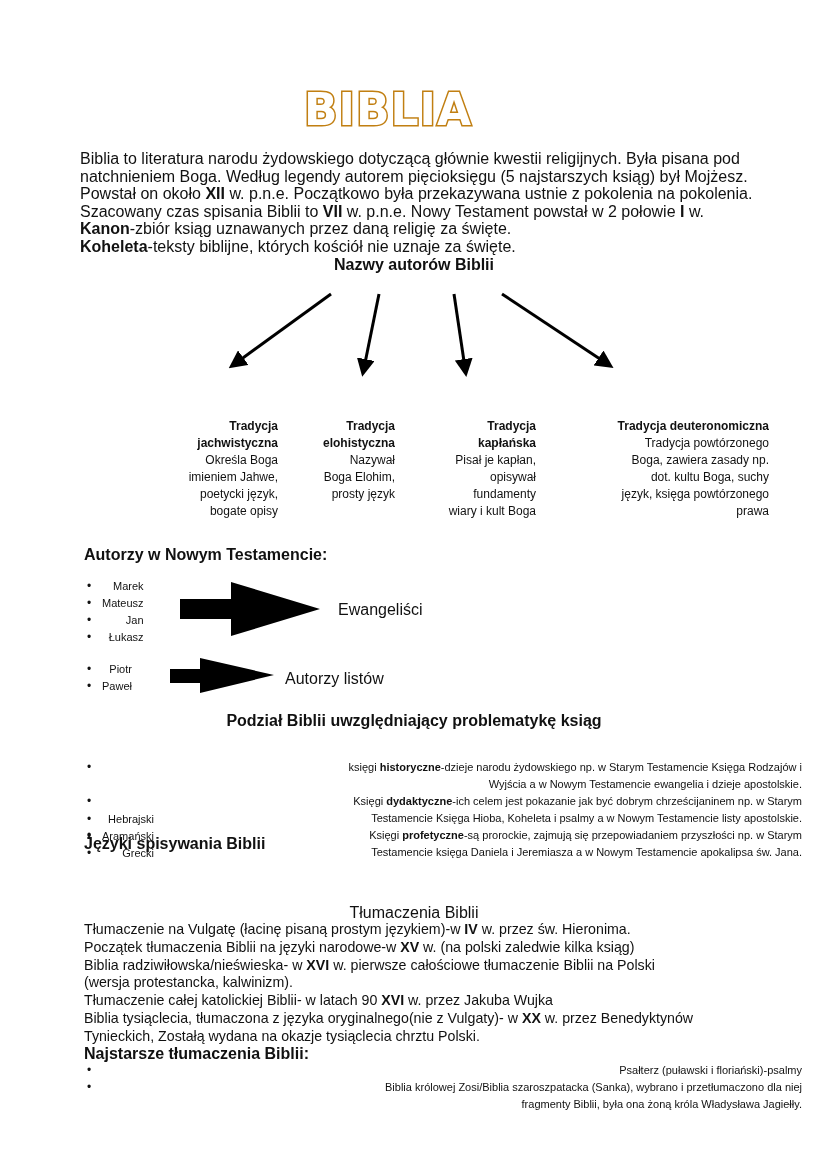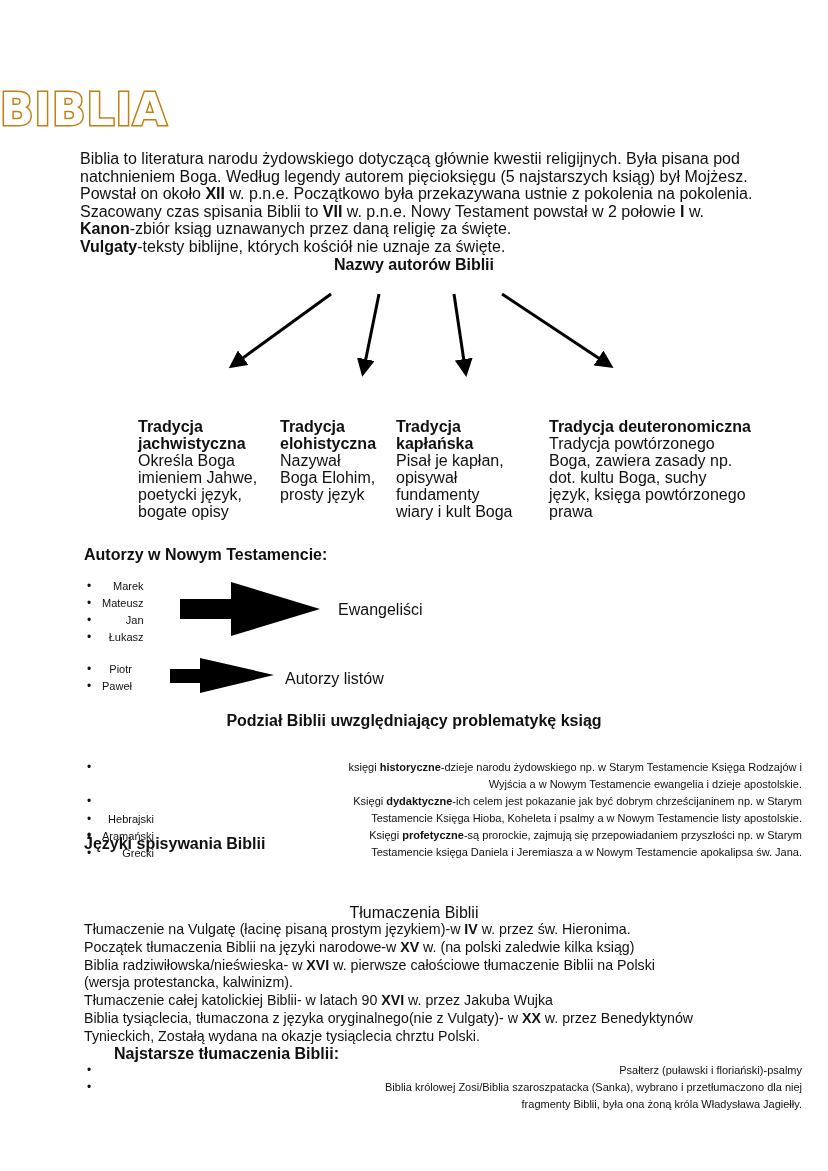--- a/index.html
+++ b/index.html
@@ -1,47 +1,47 @@
 <!DOCTYPE html>
 <html><head>
 <meta charset="utf-8">
 <style>
   html, body { margin: 0; padding: 0; background: #ffffff; }
   body { width: 828px; height: 1171px; position: relative; overflow: hidden;
          font-family: "Liberation Sans", sans-serif; color: #111; }
   .abs { position: absolute; }
-  .title { left: 0; width: 776px; top: 84px; text-align: left; }
+  .title { left: 0; width: 776px; top: 84px; text-align: center; }
   .title span { font-family: "DejaVu Sans", sans-serif; font-weight: bold; font-size: 44px;
          letter-spacing: 1px; color: #fff;
          -webkit-text-stroke: 3px #c17f12; paint-order: stroke fill;
          text-shadow: 0 0 0 #c17f12; }
   .p { font-size: 16px; line-height: 17.6px; white-space: nowrap; }
   .center { text-align: center; left: 0; width: 828px; }
   b { font-weight: bold; }
-  .trad { font-size: 16px; line-height: 17px; }
+  .trad { font-size: 12px; line-height: 17px; text-align: right; }
   .trad .h { font-weight: bold; }
   ul.bl { list-style: none; margin: 0; padding: 0; }
   ul.bl li { position: relative; padding-left: 20px; font-size: 11px; line-height: 17px; text-align: right; }
   ul.bl li::before { content: "•"; position: absolute; left: 5px; top: 0; font-size: 12px; }
   .body2 { font-size: 14.2px; line-height: 17px; }
 </style>
 </head>
 <body>
 
 <div class="abs title">
   <span>BIBLIA</span>
 </div>
 
 <div class="abs p" style="left:80px; top:150px;">
   <div>Biblia to literatura narodu żydowskiego dotyczącą głównie kwestii religijnych. Była pisana pod</div>
   <div>natchnieniem Boga. Według legendy autorem pięcioksięgu (5 najstarszych ksiąg) był Mojżesz.</div>
   <div><span>Powstał on około </span><b>XII</b><span> w. p.n.e. Początkowo była przekazywana ustnie z pokolenia na pokolenia.</span></div>
   <div><span>Szacowany czas spisania Biblii to </span><b>VII</b><span> w. p.n.e. Nowy Testament powstał w 2 połowie </span><b>I</b><span> w.</span></div>
   <div><b>Kanon</b><span>-zbiór ksiąg uznawanych przez daną religię za święte.</span></div>
-  <div><b>Vulgaty</b><span>-teksty biblijne, których kościół nie uznaje za święte.</span></div>
+  <div><b>Koheleta</b><span>-teksty biblijne, których kościół nie uznaje za święte.</span></div>
 </div>
 
 <div class="abs p center" style="top:256px; font-weight:bold;">Nazwy autorów Biblii</div>
 
 <svg class="abs" style="left:0; top:280px;" width="828" height="110">
   <defs>
     <marker id="ah" markerWidth="6" markerHeight="6" refX="3" refY="3" orient="auto" markerUnits="strokeWidth">
       <path d="M0,0 L6,3 L0,6 z" fill="#000"></path>
     </marker>
   </defs>
@@ -123,17 +123,17 @@
 <div class="abs body2" style="left:84px; top:921px; width:720px; line-height:17.8px;">
   <div><span>Tłumaczenie na Vulgatę (łacinę pisaną prostym językiem)-w </span><b>IV</b><span> w. przez św. Hieronima.</span></div>
   <div><span>Początek tłumaczenia Biblii na języki narodowe-w </span><b>XV</b><span> w. (na polski zaledwie kilka ksiąg)</span></div>
   <div><span>Biblia radziwiłowska/nieświeska- w </span><b>XVI</b><span> w. pierwsze całościowe tłumaczenie Biblii na Polski</span></div>
   <div>(wersja protestancka, kalwinizm).</div>
   <div><span>Tłumaczenie całej katolickiej Biblii- w latach 90 </span><b>XVI</b><span> w. przez Jakuba Wujka</span></div>
   <div><span>Biblia tysiąclecia, tłumaczona z języka oryginalnego(nie z Vulgaty)- w </span><b>XX</b><span> w. przez Benedyktynów</span></div>
   <div>Tynieckich, Zostałą wydana na okazje tysiąclecia chrztu Polski.</div>
 </div>
 
-<div class="abs p" style="left:84px; top:1045px; font-weight:bold;margin-left:30px;">Najstarsze tłumaczenia Biblii:</div>
+<div class="abs p" style="left:84px; top:1045px; font-weight:bold;">Najstarsze tłumaczenia Biblii:</div>
 <ul class="abs bl body2" style="left:82px; top:1062px; width:720px;">
   <li>Psałterz (puławski i floriański)-psalmy</li>
   <li><span>Biblia królowej Zosi/Biblia szaroszpatacka (Sanka), wybrano i przetłumaczono dla niej</span><br><span>fragmenty Biblii, była ona żoną króla Władysława Jagiełły.</span></li>
 </ul>
 
 </body></html>

